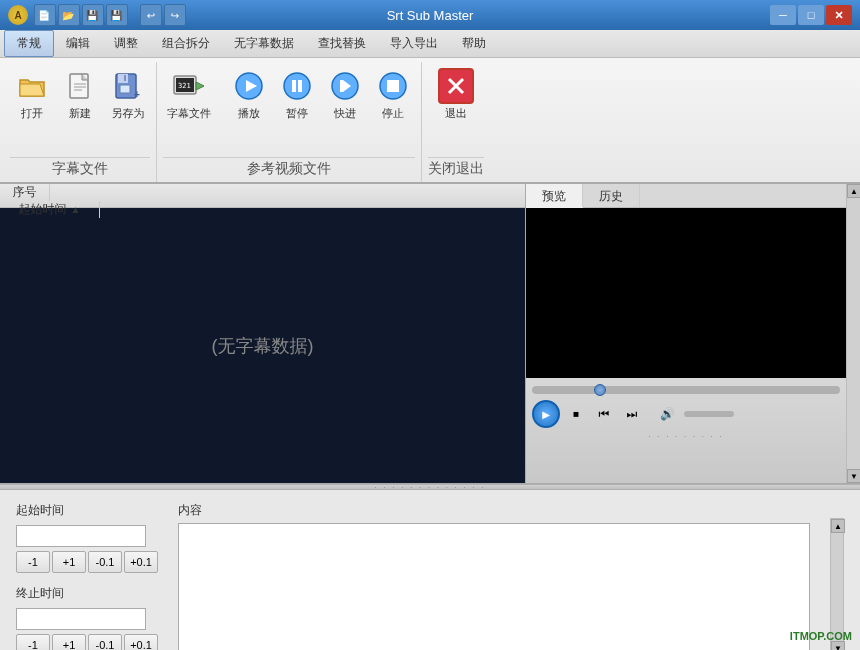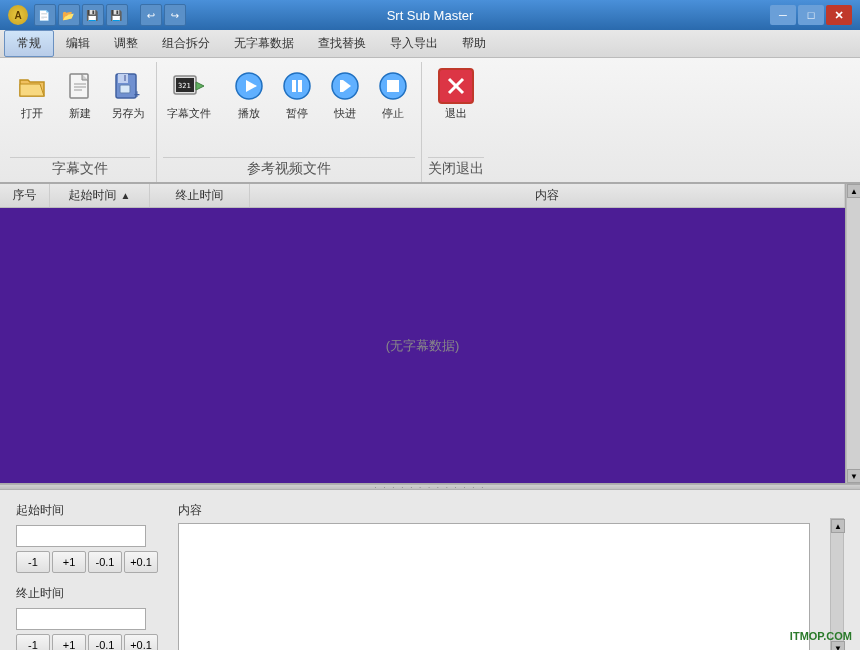--- a/index.html
+++ b/index.html
@@ -178,20 +178,21 @@
       flex: 1;
       display: flex;
       flex-direction: column;
       border-right: 1px solid #aaa;
     }
     .table-header {
       display: flex;
       background: linear-gradient(to bottom, #e8e8e8 0%, #d8d8d8 100%);
       border-bottom: 1px solid #bbb;
       height: 24px;
+      flex-direction: column;
     }
     .th {
       display: flex;
       align-items: center;
       padding: 0 6px;
       border-right: 1px solid #ccc;
       font-size: 12px;
       color: #333;
       font-weight: normal;
     }
@@ -200,22 +201,22 @@
     .th-end { width: 100px; justify-content: center; }
     .th-content { flex: 1; justify-content: center; }
     .sort-icon { margin-left: 4px; font-size: 10px; }
 
     .table-body {
       flex: 1;
       display: flex;
       align-items: center;
       justify-content: center;
       color: #888;
-      font-size: 13px;
-      background: #4c1d95;
+      font-size: 18px;
+      background: #0f172a;
     }
 
     
     .video-panel {
       width: 320px;
       display: flex;
       flex-direction: column;
       background: #e8e8e8;
     }
     .video-tabs {
@@ -579,20 +580,48 @@
         起始时间<span class="sort-icon">▲</span>
       </div>
       <div class="th th-end">终止时间</div>
       <div class="th th-content">内容</div>
     </div>
     <div class="table-body">
       <span>(无字幕数据)</span>
     </div>
   </div>
 
+  <div class="video-panel">
+    <div class="video-tabs">
+      <div class="video-tab active">预览</div>
+      <div class="video-tab">历史</div>
+    </div>
+    <div class="video-screen"></div>
+    <div class="video-controls">
+
+      <div class="seek-bar">
+        <div class="seek-thumb"></div>
+      </div>
+
+      <div class="control-row">
+        <div class="play-btn">▶</div>
+        <div class="ctrl-btn">⏹</div>
+        <div class="ctrl-btn">⏮</div>
+        <div class="ctrl-btn">⏭</div>
+        <div style="width:4px"></div>
+        <div class="ctrl-btn">🔊</div>
+        <div class="volume-bar">
+          <div class="volume-fill"></div>
+        </div>
+      </div>
+
+      <div class="dots-row">· · · · · · · · ·</div>
+    </div>
+
+  </div>
   <div style="width:14px;background:#d0d0d0;border-left:1px solid #bbb;display:flex;flex-direction:column;">
     <div class="scroll-arrow">▲</div>
     <div style="flex:1"></div>
     <div class="scroll-arrow">▼</div>
   </div>
 </div>
 
 <div class="resize-handle">
   <span class="resize-dots">· · · · · · · · · · · · ·</span>
 </div>

